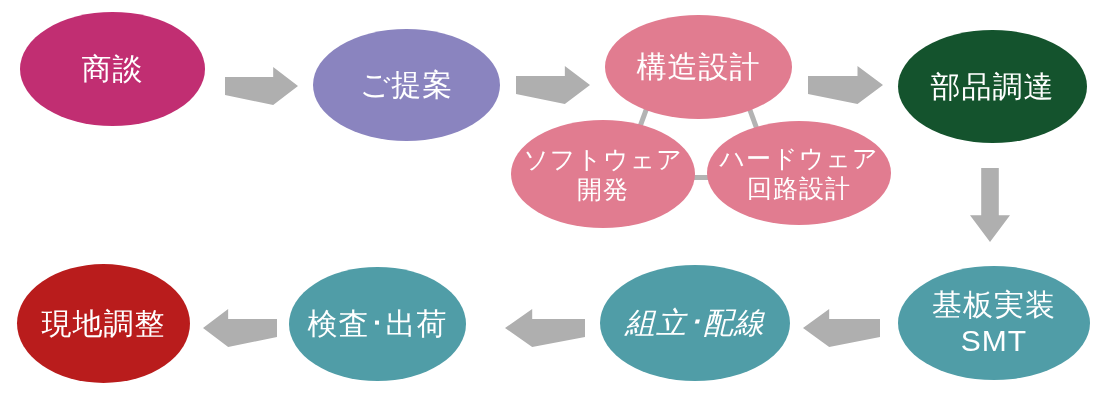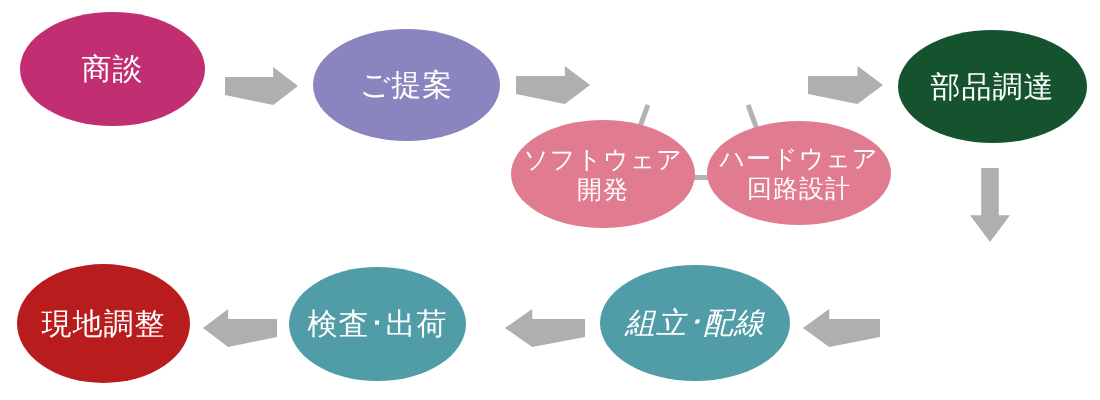--- a/index.html
+++ b/index.html
@@ -74,37 +74,44 @@
   <div class="node n-teian" style="background-color: rgb(138, 132, 191);">
     <span class="node-label fs-main">ご提案</span>
   </div>
 
   <div class="block-arrow arrow-right a2" style="background-color: rgb(175, 175, 175);"></div>
 
   <div class="connector c1" style="background-color: rgb(179, 179, 179);"></div>
   <div class="connector c2" style="background-color: rgb(179, 179, 179);"></div>
   <div class="connector c3" style="background-color: rgb(179, 179, 179);"></div>
 
+  <div class="node n-kozo" style="background-color: rgb(225, 124, 144);">
+    <span class="node-label fs-main">構造設計</span>
+  </div>
   <div class="node n-hard" style="background-color: rgb(225, 124, 144);">
     <span class="node-label fs-sub">ハードウェア
 回路設計</span>
   </div>
   <div class="node n-soft" style="background-color: rgb(225, 124, 144);">
     <span class="node-label fs-sub">ソフトウェア
 開発</span>
   </div>
 
   <div class="block-arrow arrow-right a3" style="background-color: rgb(175, 175, 175);"></div>
 
   <div class="node n-buhin" style="background-color: #14532d;">
     <span class="node-label fs-main">部品調達</span>
   </div>
 
   <div class="block-arrow arrow-down a4" style="background-color: rgb(175, 175, 175);"></div>
 
+  <div class="node n-kiban" style="background-color: rgb(80, 157, 167);">
+    <span class="node-label fs-main">基板実装
+SMT</span>
+  </div>
 
   <div class="block-arrow arrow-left a5" style="background-color: rgb(175, 175, 175);"></div>
 
   <div class="node n-kumitate" style="background-color: rgb(80, 157, 167);">
     <span class="node-label fs-main">組立･配線</span>
   </div>
 
   <div class="block-arrow arrow-left a6" style="background-color: rgb(175, 175, 175);"></div>
 
   <div class="node n-kensa" style="background-color: rgb(80, 157, 167); text-align: center;">

